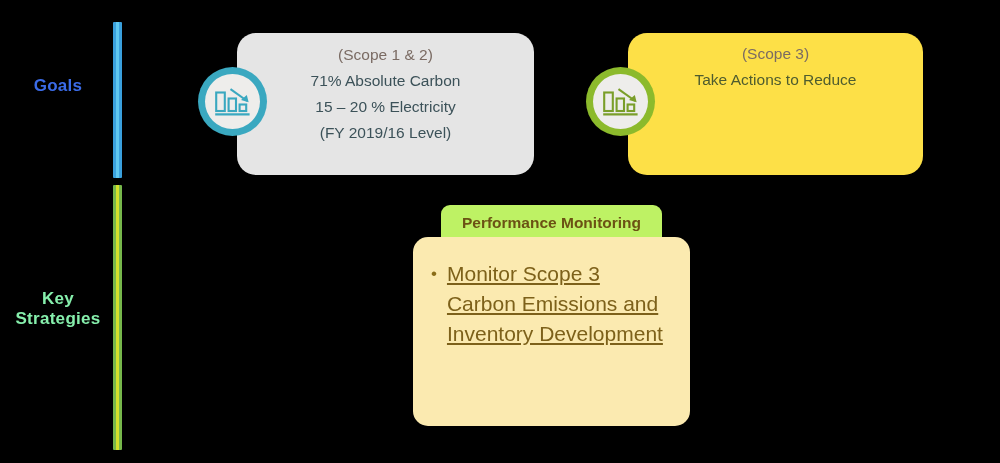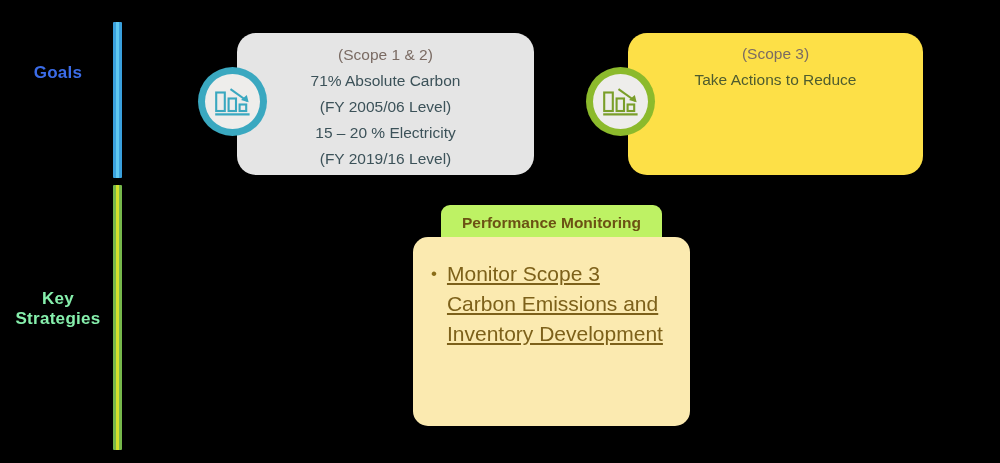--- a/index.html
+++ b/index.html
@@ -23,21 +23,21 @@
   .row-label {
     position: absolute;
     text-align: center;
     font-weight: bold;
     letter-spacing: 0.3px;
     line-height: 1.18;
     white-space: pre-line;
   }
   #label-goals {
     left: 10px;
-    top: 63px;
+    top: 76px;
     width: 96px;
     font-size: 17px;
     color: #3b6ce8;
   }
   #label-key-strategies {
     left: 6px;
     top: 289px;
     width: 104px;
     font-size: 17px;
     color: #86efac;
@@ -209,21 +209,20 @@
 <div id="canvas">
 
   <div class="row-label" id="label-goals">Goals</div>
 
   <div class="divider-bar" id="divider-goals"></div>
 
   <div class="goal-card" id="goal-card-scope12">
     <div class="goal-lines">
       <div class="goal-line scope-tag">(Scope 1 &amp; 2)</div>
       <div class="goal-line">71% Absolute Carbon</div>
-      <div class="goal-line">(FY 2005/06 Level)</div>
       <div class="goal-line">15 – 20 % Electricity</div>
       <div class="goal-line">(FY 2019/16 Level)</div>
     </div>
   </div>
 
   <div class="icon-badge" id="icon-badge-scope12">
     <div class="badge-inner">
       <svg width="38" height="32" viewBox="0 0 38 32">
         <g fill="none" stroke="#3aa8c0" stroke-width="2.1">
           <rect x="2.2" y="6.5" width="8.6" height="18.5"></rect>

